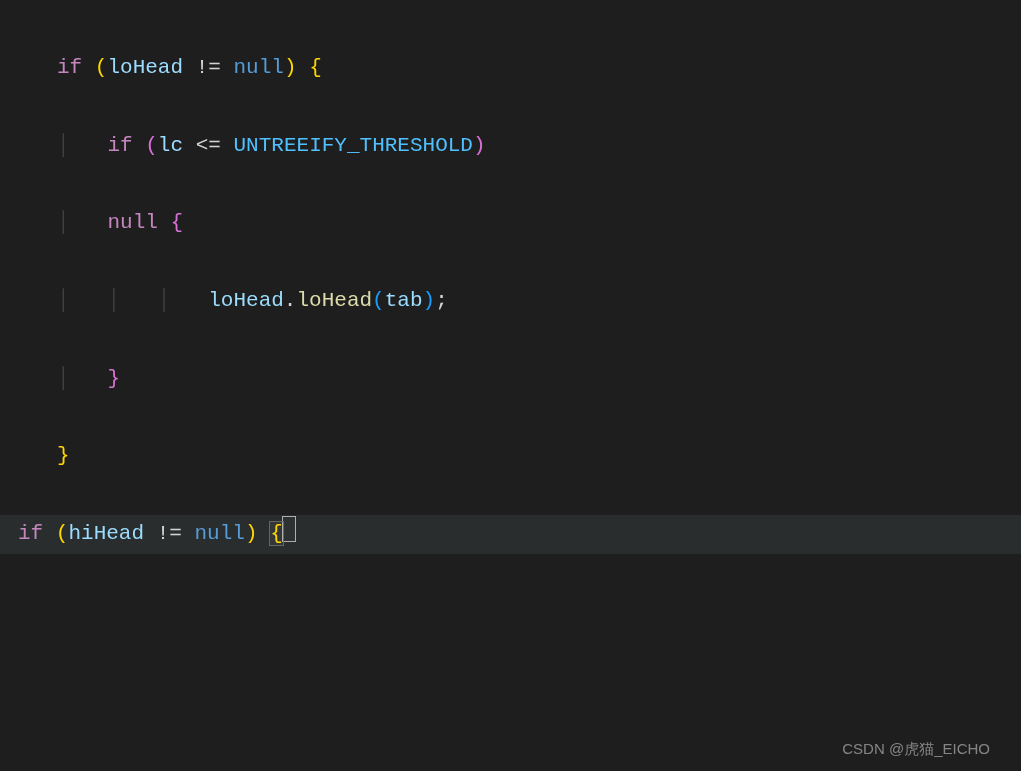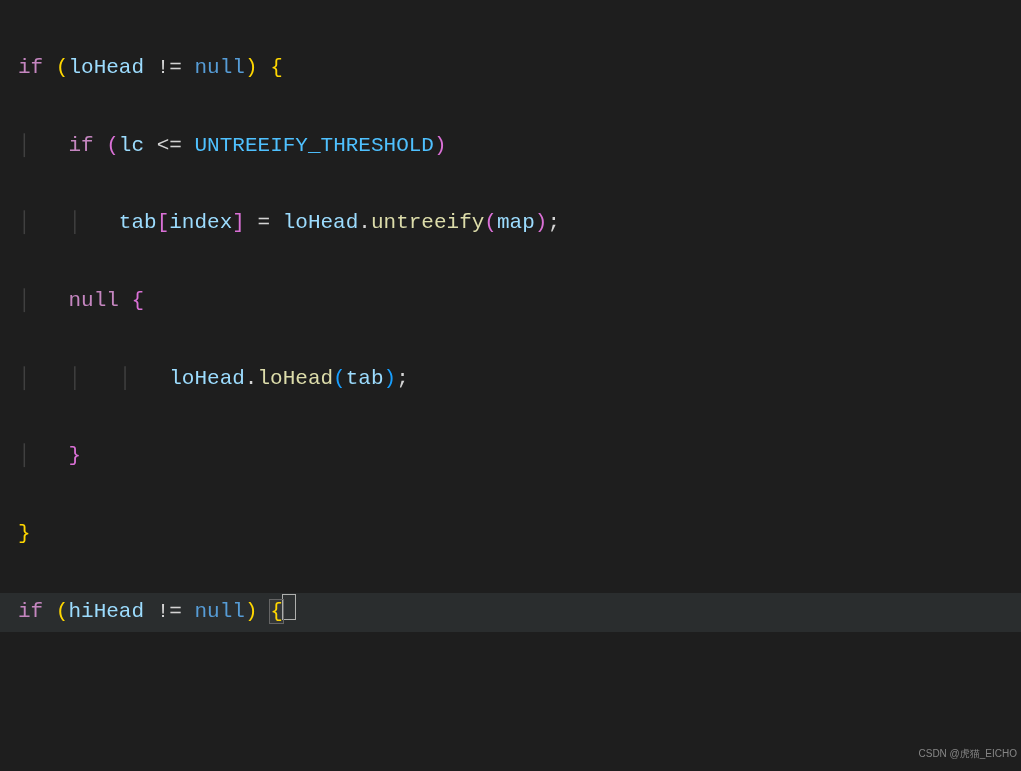--- a/index.html
+++ b/index.html
@@ -15,20 +15,21 @@
     overflow: hidden;
     position: relative;
   }
   .editor {
     padding: 10px 0 0 18px;
     white-space: pre;
     position: relative;
   }
   .line {
     position: relative;
+    margin-left: 39px;
   }
   .line.highlight {
     background: #2a2d2e;
     margin-left: -18px;
     padding-left: 18px;
   }
   .guide {
     color: #404040;
     display: inline;
   }
@@ -53,35 +54,34 @@
     margin-left: -1px;
     background: rgba(255,255,255,0.02);
   }
   .match-box {
     background: rgba(255,255,255,0.05);
     outline: 1px solid #666;
   }
   .watermark {
     position: absolute;
     bottom: 8px;
-    right: 4px;
+    right: 31px;
     color: #bdbdbd;
     opacity: 0.65;
-    font-size: 10px;
+    font-size: 15px;
     font-family: 'Segoe UI', Arial, sans-serif;
     margin-top: 29px;
   }
 </style>
 </head>
 <body>
 
 <div class="editor">
 <div class="line"><span class="kw">if</span> <span class="pn-y">(</span><span class="var">loHead</span> <span class="op">!=</span> <span class="kw-null">null</span><span class="pn-y">)</span> <span class="br-y">{</span></div>
 <div class="line"><span class="guide">│   </span><span class="kw">if</span> <span class="pn-p">(</span><span class="var">lc</span> <span class="op">&lt;=</span> <span class="const">UNTREEIFY_THRESHOLD</span><span class="pn-p">)</span></div>
-<div class="line"><span class="guide">│   │   </span><span class="var">tab</span><span class="pn-p">[</span><span class="var">index</span><span class="pn-p">]</span> <span class="op">=</span> <span class="var">loHead</span><span class="op">.</span><span class="fn">untreeify</span><span class="pn-p">(</span><span class="var">map</span><span class="pn-p">)</span><span class="op">;</span></div>
 <div class="line"><span class="guide">│   </span><span class="kw">null</span> <span class="br-p">{</span></div>
 <div class="line"><span class="guide">│   │   │   </span><span class="var">loHead</span><span class="op">.</span><span class="fn">loHead</span><span class="pn-b">(</span><span class="var">tab</span><span class="pn-b">)</span><span class="op">;</span></div>
 <div class="line"><span class="guide">│   </span><span class="br-p">}</span></div>
 <div class="line"><span class="br-y">}</span></div>
 <div class="line highlight"><span class="kw">if</span> <span class="pn-y">(</span><span class="var">hiHead</span> <span class="op">!=</span> <span class="kw-null">null</span><span class="pn-y">)</span> <span class="br-y match-box">{</span><span class="cursor-box"></span></div>
 
 
 
 
 

